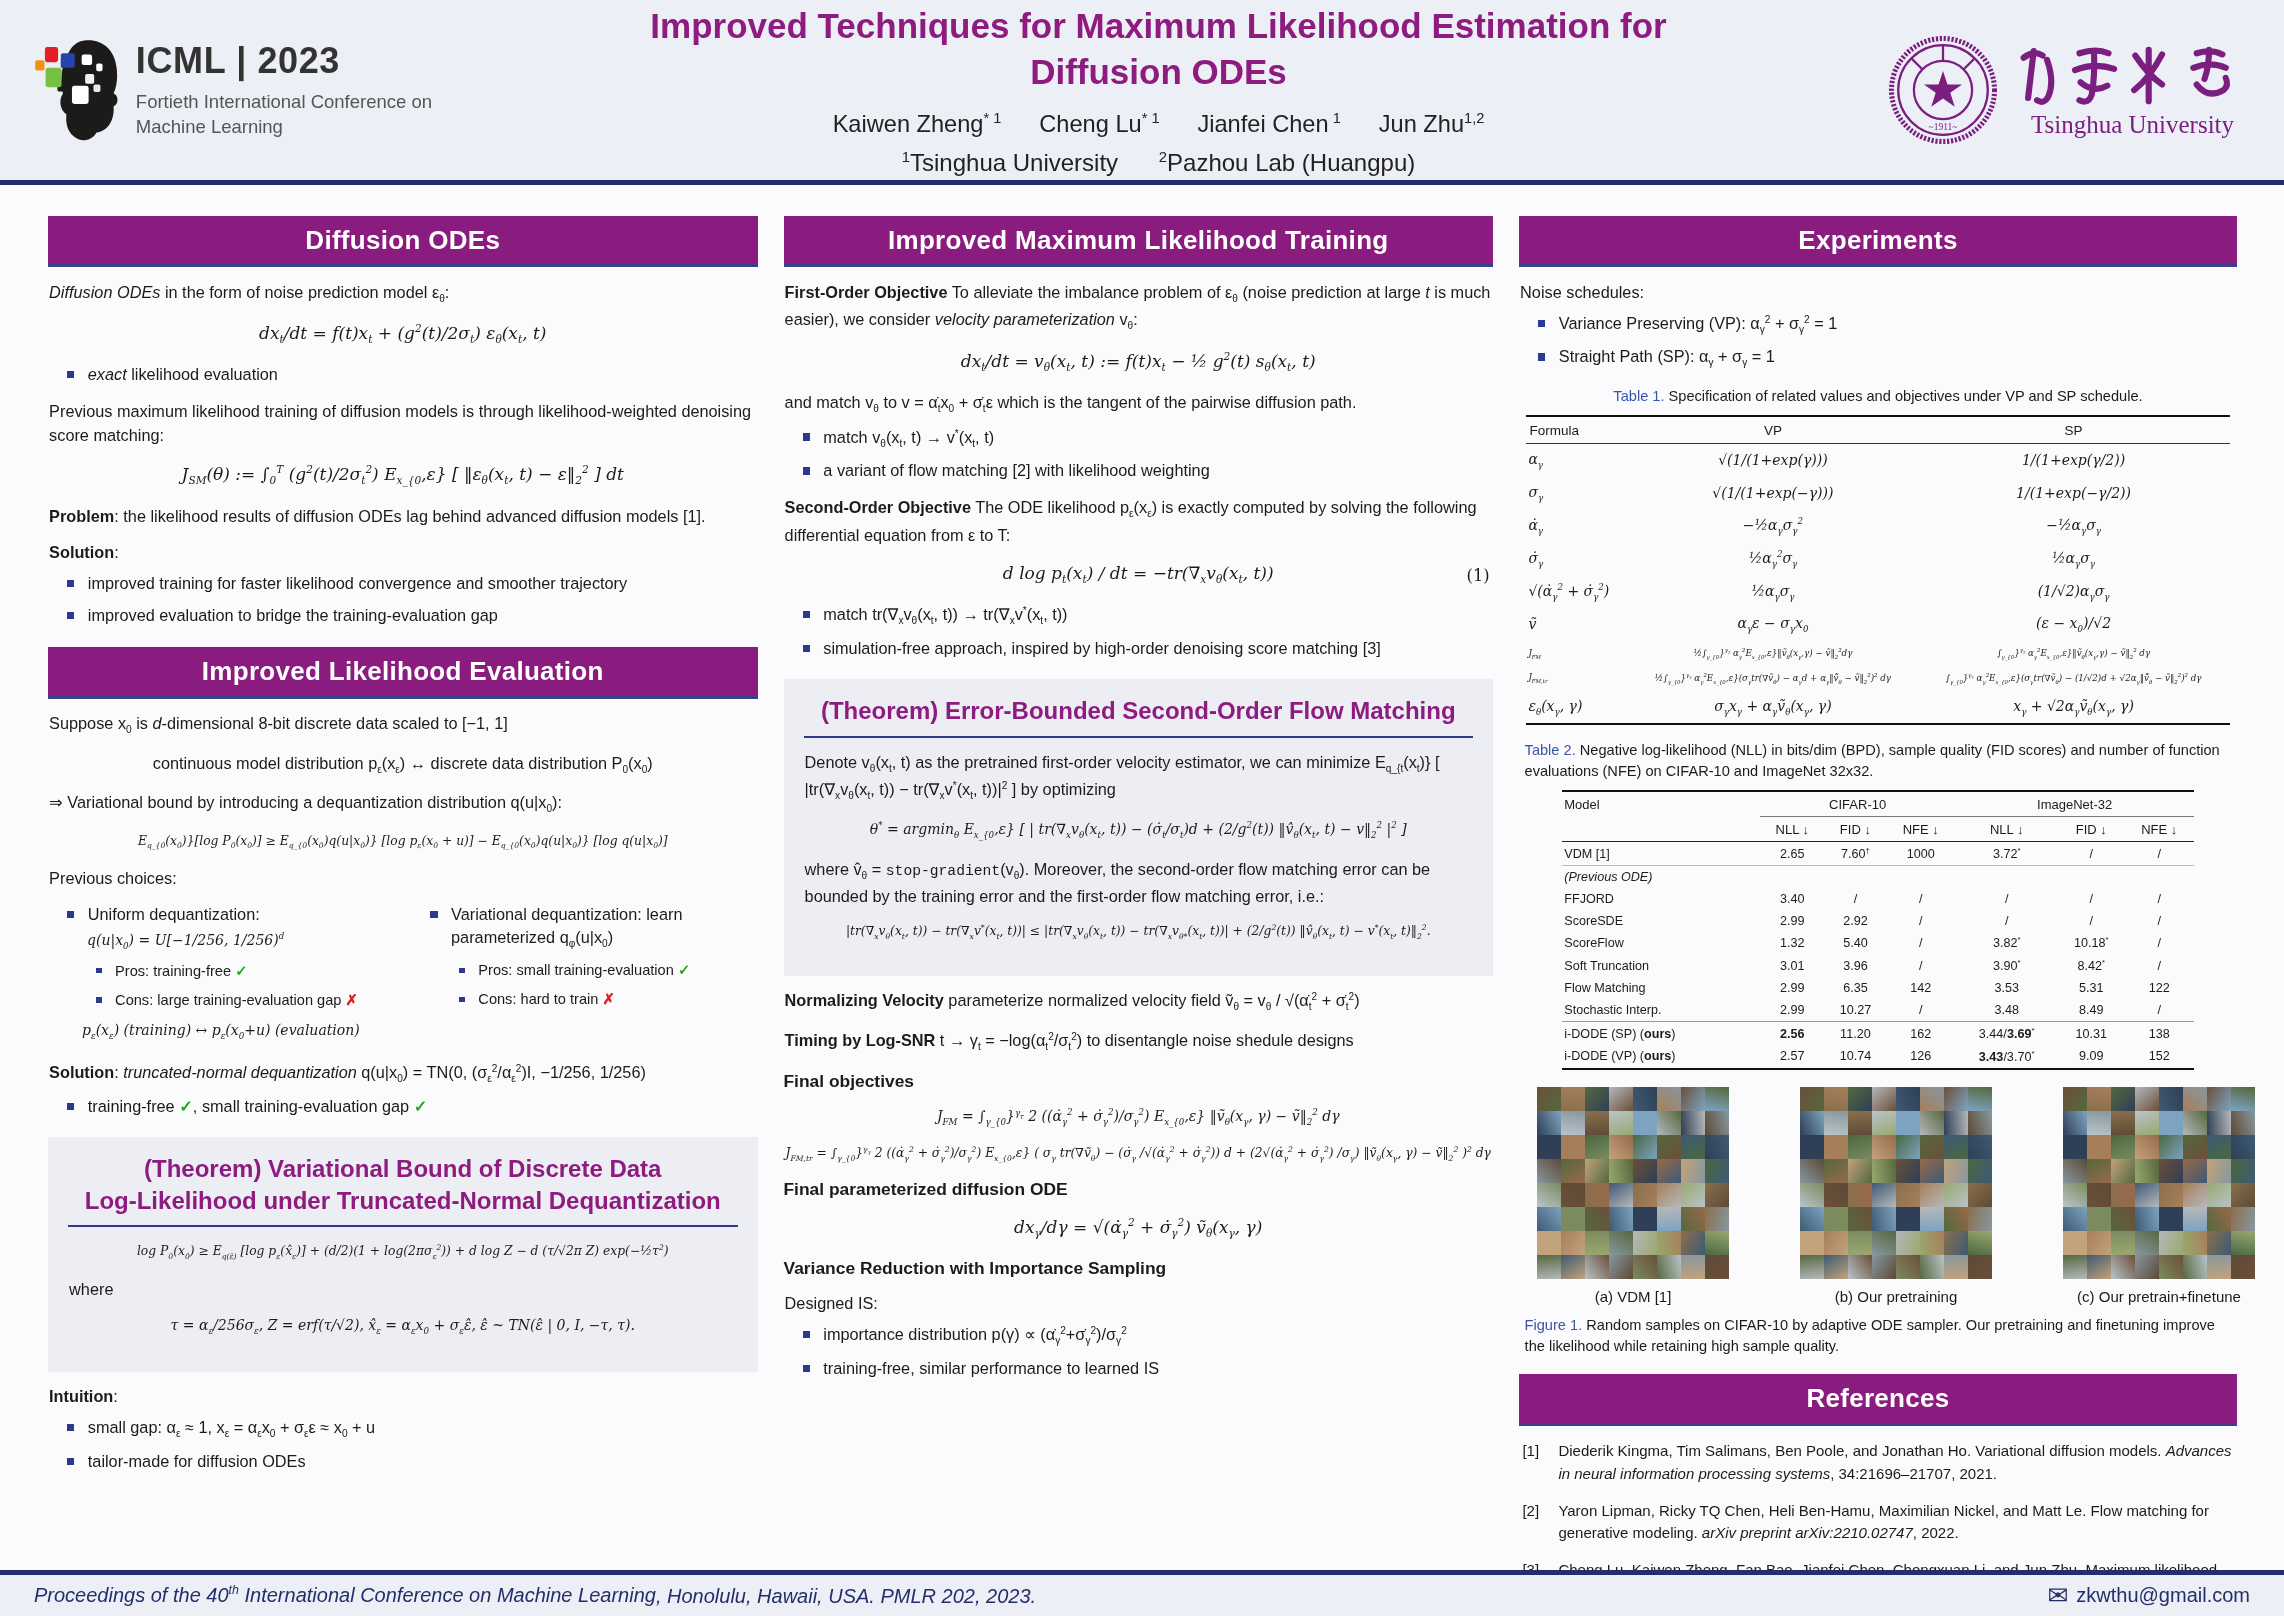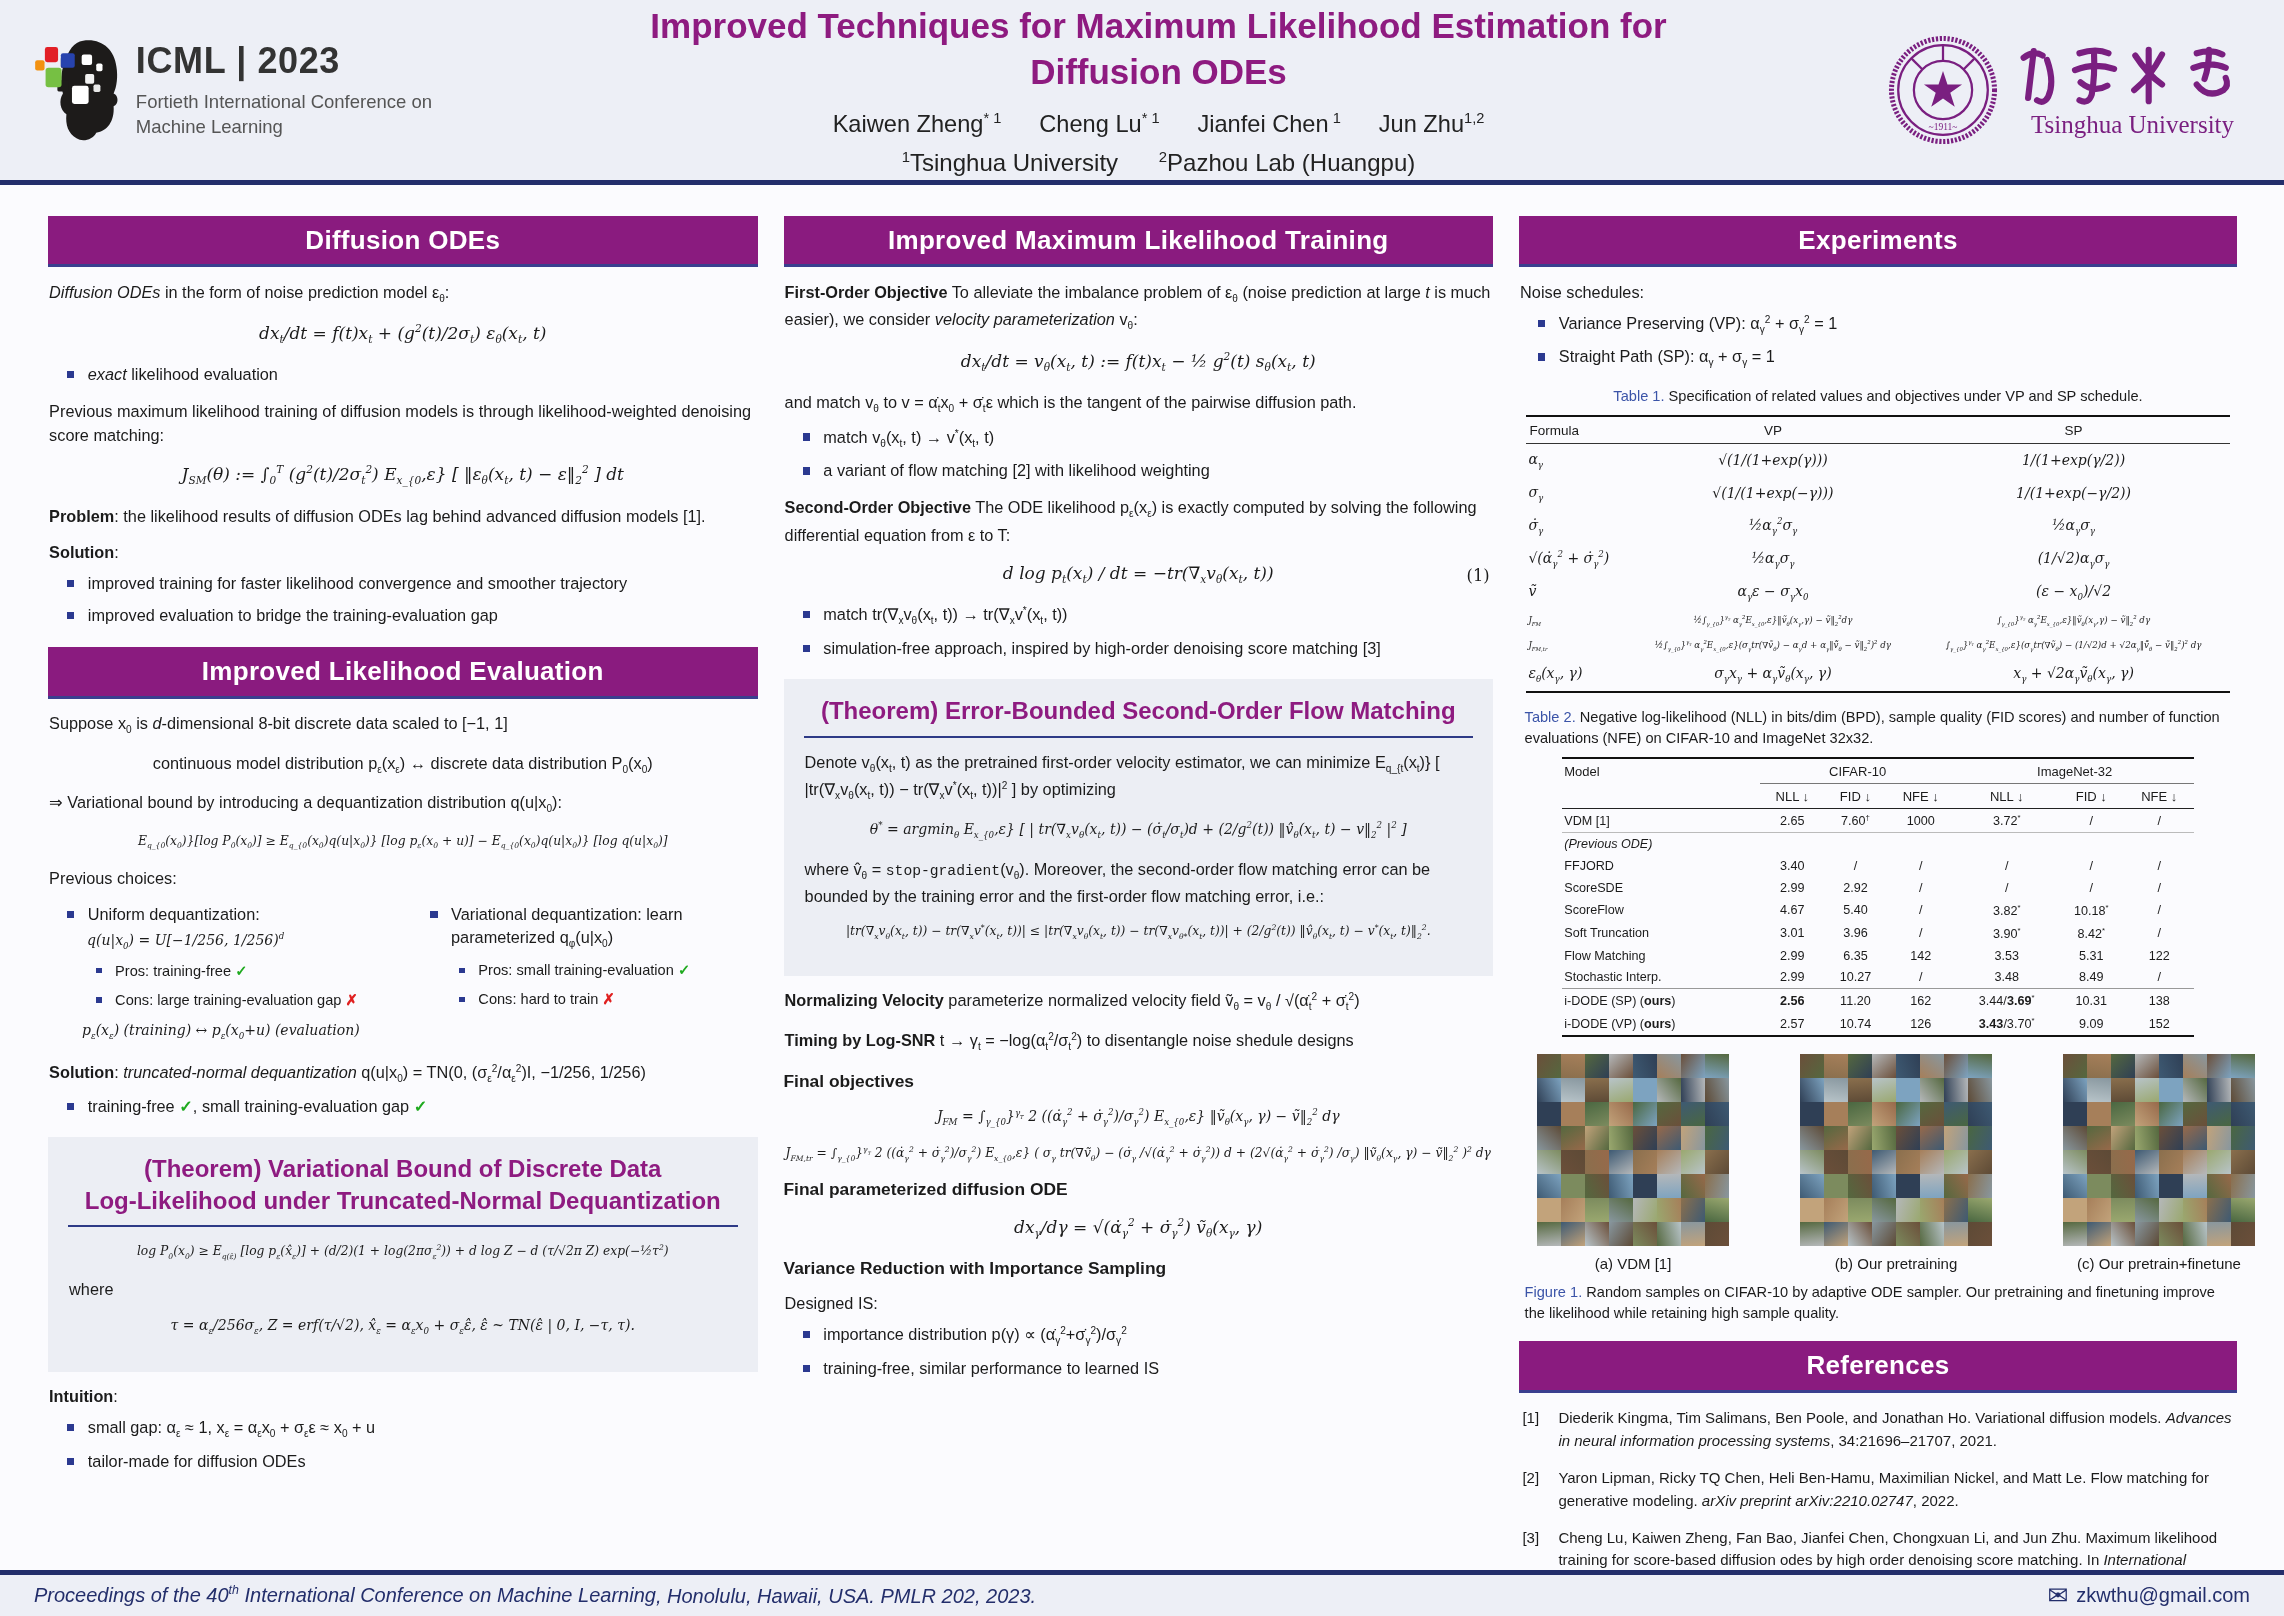--- a/index.html
+++ b/index.html
@@ -342,20 +342,25 @@
               <td class="lab eq small" style="margin:0;text-align:left;">α<sub>γ</sub></td>
               <td class="eq small" style="margin:0;">√(1/(1+exp(γ)))</td>
               <td class="eq small" style="margin:0;">1/(1+exp(γ/2))</td>
             </tr>
             <tr>
               <td class="lab eq small" style="margin:0;text-align:left;">σ<sub>γ</sub></td>
               <td class="eq small" style="margin:0;">√(1/(1+exp(−γ)))</td>
               <td class="eq small" style="margin:0;">1/(1+exp(−γ/2))</td>
             </tr>
             <tr>
+              <td class="lab eq small" style="margin:0;text-align:left;">α̇<sub>γ</sub></td>
+              <td class="eq small" style="margin:0;">−½α<sub>γ</sub>σ<sub>γ</sub><sup>2</sup></td>
+              <td class="eq small" style="margin:0;">−½α<sub>γ</sub>σ<sub>γ</sub></td>
+            </tr>
+            <tr>
               <td class="lab eq small" style="margin:0;text-align:left;">σ̇<sub>γ</sub></td>
               <td class="eq small" style="margin:0;">½α<sub>γ</sub><sup>2</sup>σ<sub>γ</sub></td>
               <td class="eq small" style="margin:0;">½α<sub>γ</sub>σ<sub>γ</sub></td>
             </tr>
             <tr>
               <td class="lab eq small" style="margin:0;text-align:left;">√(α̇<sub>γ</sub><sup>2</sup> + σ̇<sub>γ</sub><sup>2</sup>)</td>
               <td class="eq small" style="margin:0;">½α<sub>γ</sub>σ<sub>γ</sub></td>
               <td class="eq small" style="margin:0;">(1/√2)α<sub>γ</sub>σ<sub>γ</sub></td>
             </tr>
             <tr>
@@ -428,21 +433,21 @@
               <td class="lab">ScoreSDE</td>
               <td>2.99</td>
               <td>2.92</td>
               <td>/</td>
               <td>/</td>
               <td>/</td>
               <td>/</td>
             </tr>
             <tr>
               <td class="lab">ScoreFlow</td>
-              <td>4.67</td>
+              <td>1.32</td>
               <td>5.40</td>
               <td>/</td>
               <td>3.82<sup>*</sup></td>
               <td>10.18<sup>*</sup></td>
               <td>/</td>
             </tr>
             <tr>
               <td class="lab">Soft Truncation</td>
               <td>3.01</td>
               <td>3.96</td>

